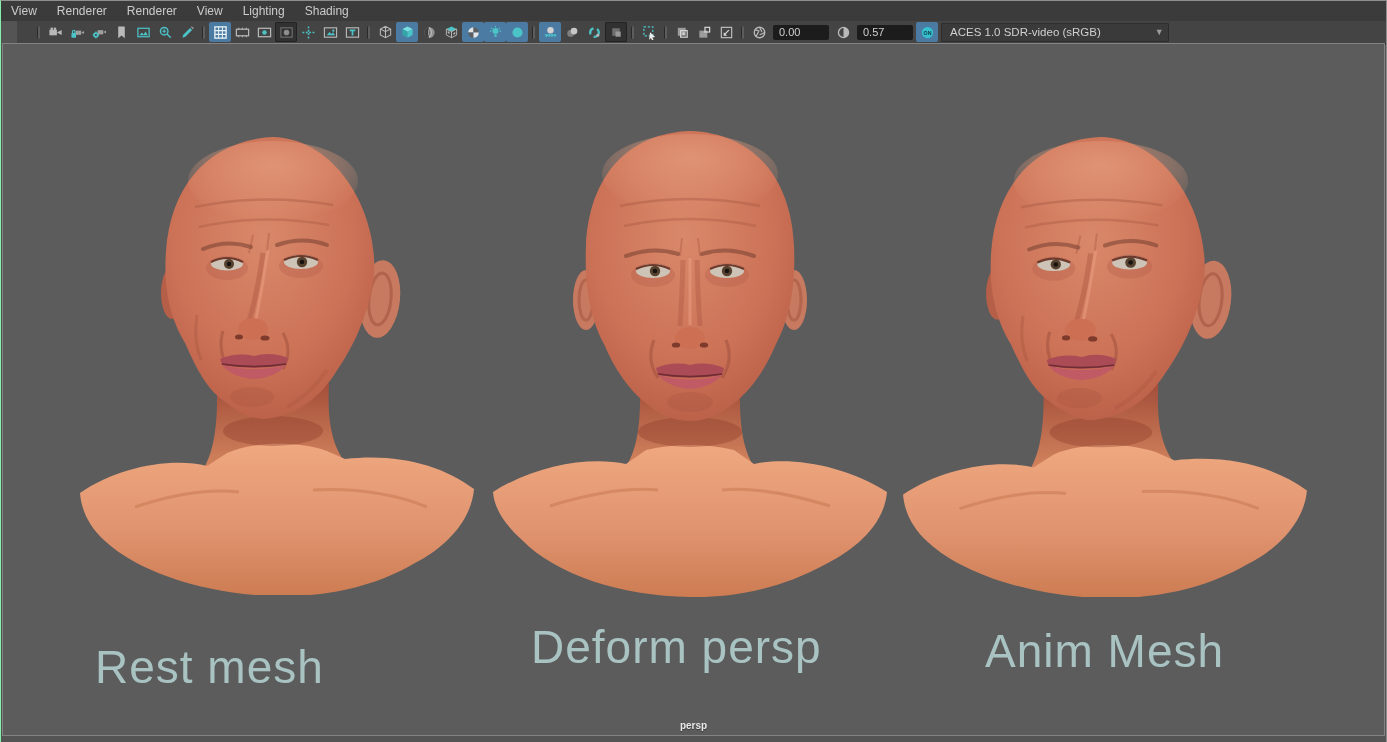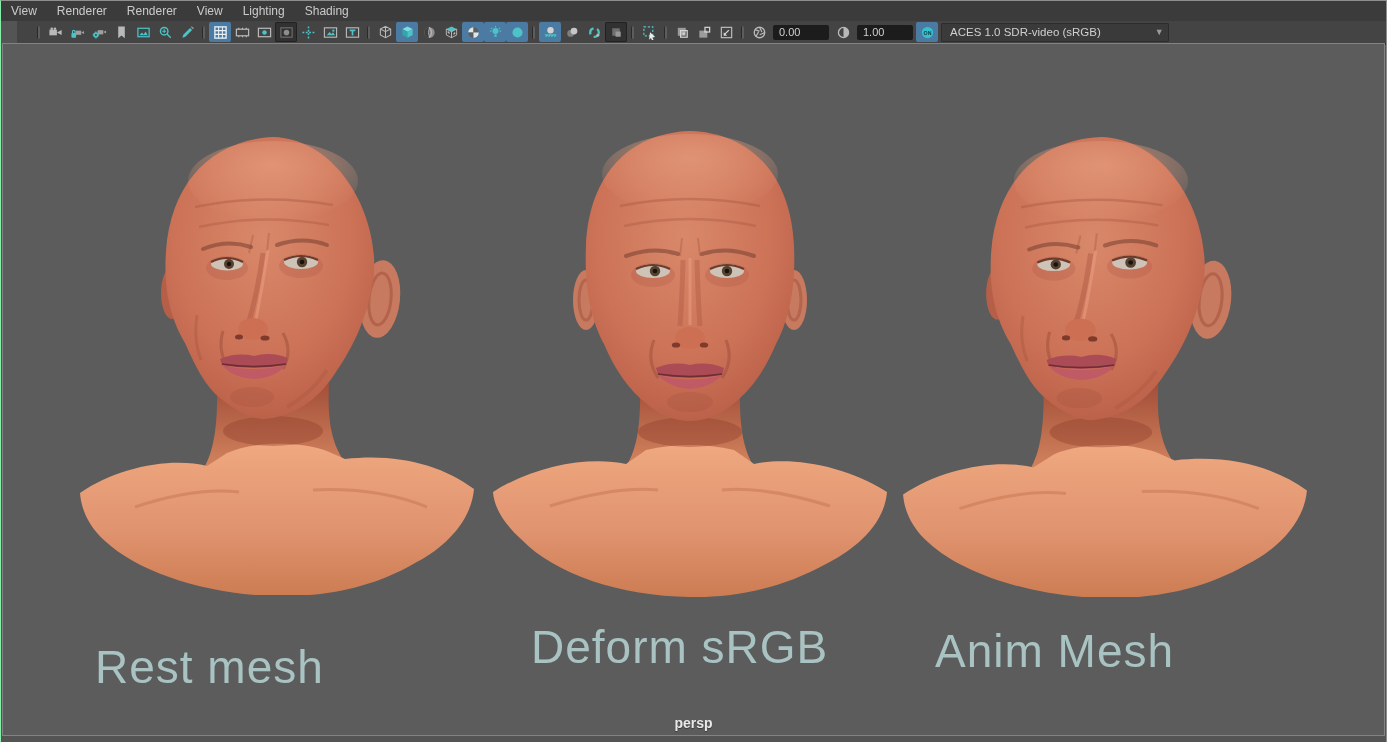--- a/index.html
+++ b/index.html
@@ -52,21 +52,21 @@
     position:absolute;left:1px;right:1px;top:42px;bottom:6px;
     background:#5c5c5c;border:1px solid #838383;box-sizing:border-box;
   }
   .bust{position:absolute;}
   .mesh-label{
     position:absolute;font-size:46px;letter-spacing:1px;color:#a9c3c3;
     white-space:nowrap;user-select:none;
   }
   .camera-label{
     position:absolute;bottom:4px;left:0;right:0;text-align:center;
-    font-size:14px;font-weight:bold;color:#e8e8e8;text-shadow:0 1px 1px rgba(0,0,0,.4);
+    font-size:10px;font-weight:bold;color:#e8e8e8;text-shadow:0 1px 1px rgba(0,0,0,.4);
   }
 </style>
 </head>
 <body>
 
 <div class="window">
 
   <div class="menubar">
     <span class="menu-item">View</span>
     <span class="menu-item">Renderer</span>
@@ -299,21 +299,21 @@
         </svg>
     </div>
     <div class="tb-field">0.00</div>
 
     <div class="tb-btn">
       <svg viewBox="0 0 16 16">
           <circle cx="8" cy="8" r="5.4" fill="none" stroke="#b9b9b9" stroke-width="1.4"></circle>
           <path fill="#b9b9b9" d="M8 2.6a5.4 5.4 0 010 10.8z"></path>
         </svg>
     </div>
-    <div class="tb-field">1.00</div>
+    <div class="tb-field">0.57</div>
 
     <div class="tb-btn active">
       <svg viewBox="0 0 16 16">
           <circle cx="8" cy="8" r="6" fill="#35c0ce"></circle>
           <text x="8" y="10.3" text-anchor="middle" font-size="5.6" font-weight="bold" fill="#0d3a44" font-family="Liberation Sans, sans-serif">ON</text>
         </svg>
     </div>
 
     <div class="tb-dropdown">
       <span class="dd-label">ACES 1.0 SDR-video (sRGB)</span>
@@ -434,18 +434,18 @@
 
     <svg class="bust" style="left:487px;top:86px" width="400" height="470" viewBox="0 0 400 470">
         <use href="#bustFront"></use>
       </svg>
 
     <svg class="bust" style="left:897px;top:91px" width="410" height="462" viewBox="0 0 400 460" preserveAspectRatio="none">
         <use href="#bust34"></use>
       </svg>
 
     <div class="mesh-label" style="left:92px;top:596px">Rest mesh</div>
-    <div class="mesh-label" style="left:528px;top:576px">Deform sRGB</div>
-    <div class="mesh-label" style="left:932px;top:580px">Anim Mesh</div>
+    <div class="mesh-label" style="left:528px;top:576px">Deform persp</div>
+    <div class="mesh-label" style="left:982px;top:580px">Anim Mesh</div>
 
     <div class="camera-label">persp</div>
   </div>
 </div>
 
 </body></html>

